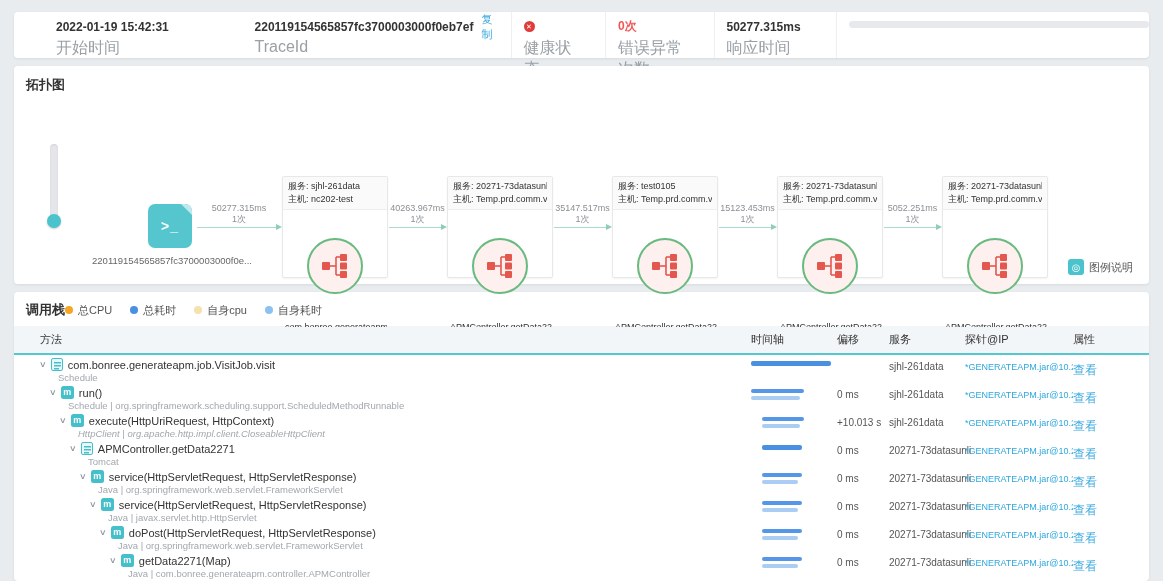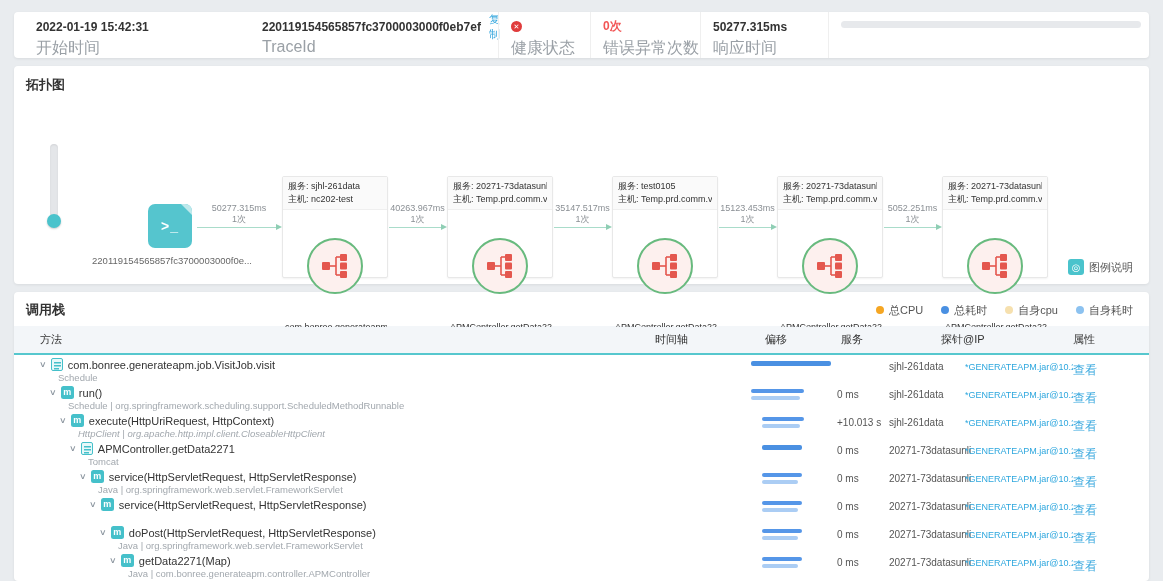--- a/index.html
+++ b/index.html
@@ -3,21 +3,21 @@
 <meta charset="utf-8">
 <style>
   html,body{margin:0;padding:0;width:1163px;height:581px;overflow:hidden;
     background:#e9ecef;font-family:"Liberation Sans","DejaVu Sans",sans-serif;}
   .page{box-sizing:border-box;width:1163px;height:581px;padding:12px 14px 0;
     display:flex;flex-direction:column;gap:8px;}
   .card{background:#fff;border-radius:4px;box-shadow:0 1px 3px rgba(0,0,0,.07);}
 
   
   .summary{height:46px;display:flex;align-items:stretch;flex:0 0 auto;}
-  .sum-cell{box-sizing:border-box;padding:7px 0 0 12px;}
+  .sum-cell{box-sizing:border-box;padding:7px 0 0 12px;margin-left:20px;}
   .sum-cell.first{padding-left:22px;width:236px;}
   .sum-cell.trace{width:248px;}
   .sum-cell.bordered{border-left:1px solid #efefef;}
   .sum-cell.health{width:92px;}
   .sum-cell.errors{width:110px;}
   .sum-cell.resp{width:128px;}
   .sum-cell.cpu{flex:1;}
   .sum-val{font-size:12px;font-weight:bold;color:#333;height:15px;display:flex;align-items:center;gap:8px;}
   .sum-lab{font-size:16px;color:#9aa0a6;margin-top:4px;}
   .copy-link{font-size:11px;font-weight:normal;color:#38a8de;cursor:pointer;}
@@ -58,28 +58,28 @@
   .tnode-circle{width:52px;height:52px;border-radius:50%;border:2px solid #68ba7e;background:#fdf0ee;
     display:flex;align-items:center;justify-content:center;}
   .tnode-name{font-size:9px;color:#333;text-align:center;padding:0 2px 5px;white-space:nowrap;overflow:hidden;}
   .legend-btn{position:absolute;right:16px;bottom:9px;display:flex;align-items:center;gap:5px;
     font-size:11px;color:#555;cursor:pointer;}
   .legend-btn-icon{width:16px;height:16px;border-radius:3px;background:#4ac3cc;color:#fff;
     display:flex;align-items:center;justify-content:center;font-size:10px;}
 
   
   .callstack{flex:1;display:flex;flex-direction:column;overflow:hidden;}
-  .cs-head{display:flex;justify-content:space-between;align-items:center;padding:9px 16px 7px 12px;}
+  .cs-head{display:flex;align-items:center;padding:9px 16px 7px 12px;}
   .cs-title{font-size:13px;font-weight:bold;color:#333;}
   .cs-legend{display:flex;gap:18px;}
   .cs-legend-item{display:flex;align-items:center;gap:5px;font-size:11px;color:#555;}
   .cs-dot{width:8px;height:8px;border-radius:50%;}
   .cs-grid{display:grid;grid-template-columns:1fr 86px 52px 76px 108px 50px;padding:0 26px;}
   .cs-table-head{height:27px;align-items:center;background:#f3f6f9;border-bottom:2px solid #56c7ce;
-    font-size:11px;color:#333;gap:24px;}
+    font-size:11px;color:#333;}
   .cs-body{flex:1;overflow:hidden;}
   .cs-row{height:28px;align-items:start;}
   .m-line{display:flex;align-items:center;gap:5px;padding-top:3px;white-space:nowrap;}
   .caret{font-size:8px;color:#8a949e;transform:scaleX(1.3);cursor:pointer;}
   .icon-m{width:13px;height:13px;border-radius:2.5px;background:#45c0ca;color:#fff;
     font-size:9px;font-weight:bold;line-height:13px;text-align:center;flex:0 0 auto;}
   .icon-doc{width:12px;height:13px;box-sizing:border-box;border:1px solid #45c0ca;border-radius:2px;
     background:linear-gradient(#45c0ca,#45c0ca) 2px 3px/7px 1.5px no-repeat,
                linear-gradient(#45c0ca,#45c0ca) 2px 6px/7px 1.5px no-repeat,
                linear-gradient(#45c0ca,#45c0ca) 2px 9px/5px 1.5px no-repeat,#e8f8f9;flex:0 0 auto;}
@@ -438,20 +438,21 @@
   </div>
 
   <div class="cs-grid cs-row">
     <div class="cell-method">
       <div class="m-line" style="padding-left: 50px;">
         <span class="caret">∨</span>
         <span class="icon-m">m</span>
 
         <span class="m-name">service(HttpServletRequest, HttpServletResponse)</span>
       </div>
+      <div class="s-line" style="padding-left: 68px;">Java | javax.servlet.http.HttpServlet</div>
     </div>
     <div class="bars" style="padding-left: 11px;">
       <div class="bar" style="width: 40px;"></div>
       <div class="bar" style="width: 36px;"></div>
     </div>
     <div class="cell-txt">0 ms</div>
     <div class="cell-txt">20271-73datasunli</div>
     <div class="cell-probe">*GENERATEAPM.jar@10.241.3.204</div>
     <div class="cell-view">查看</div>
   </div>

